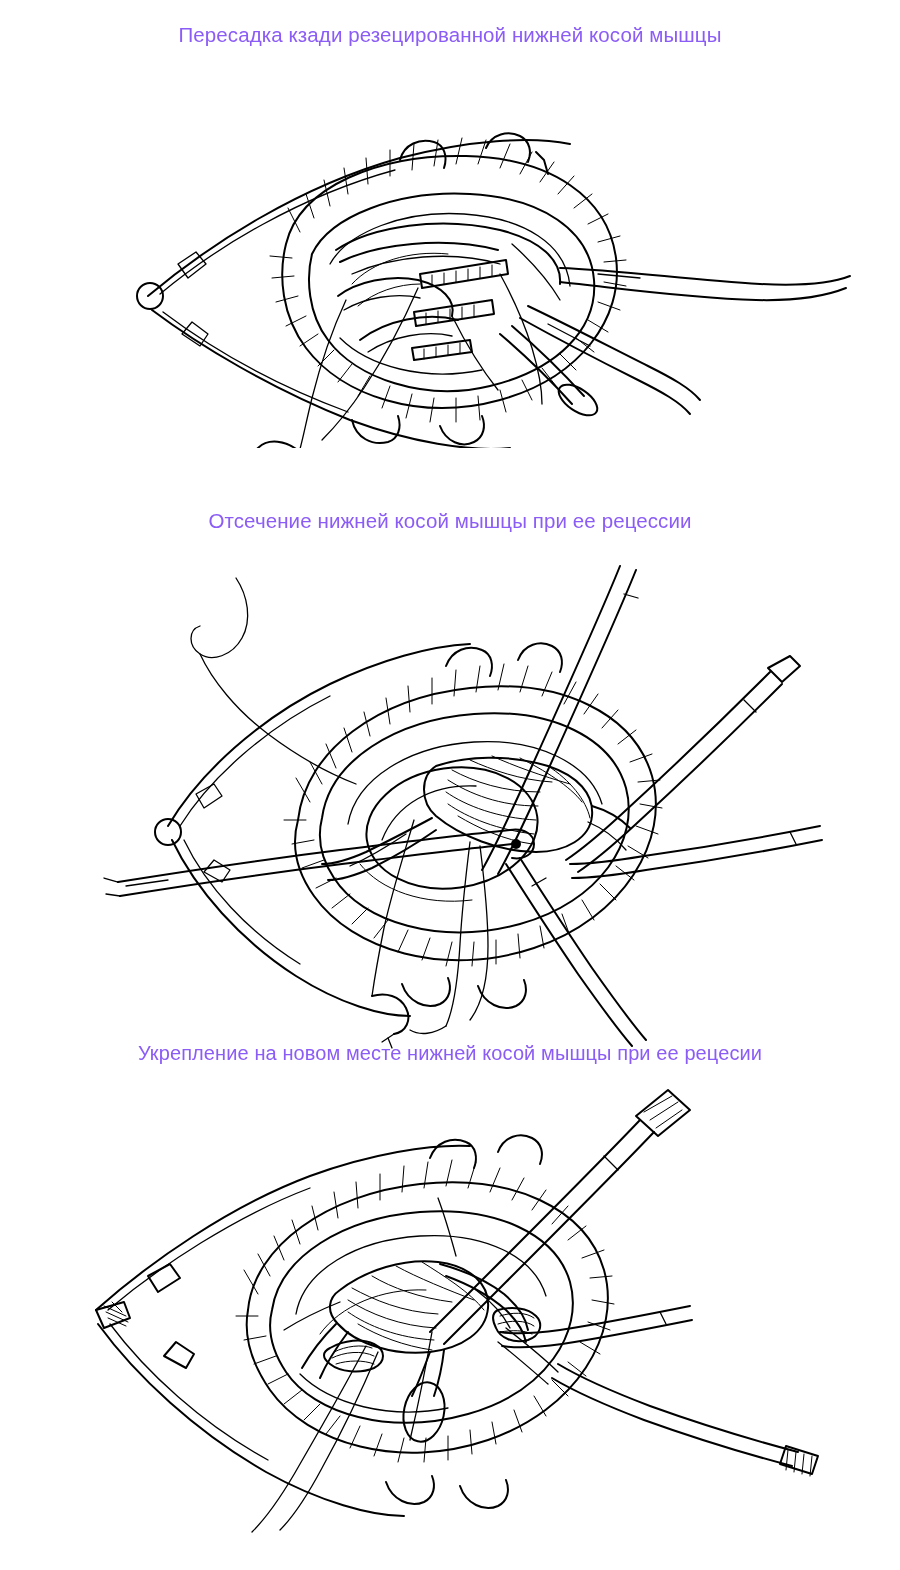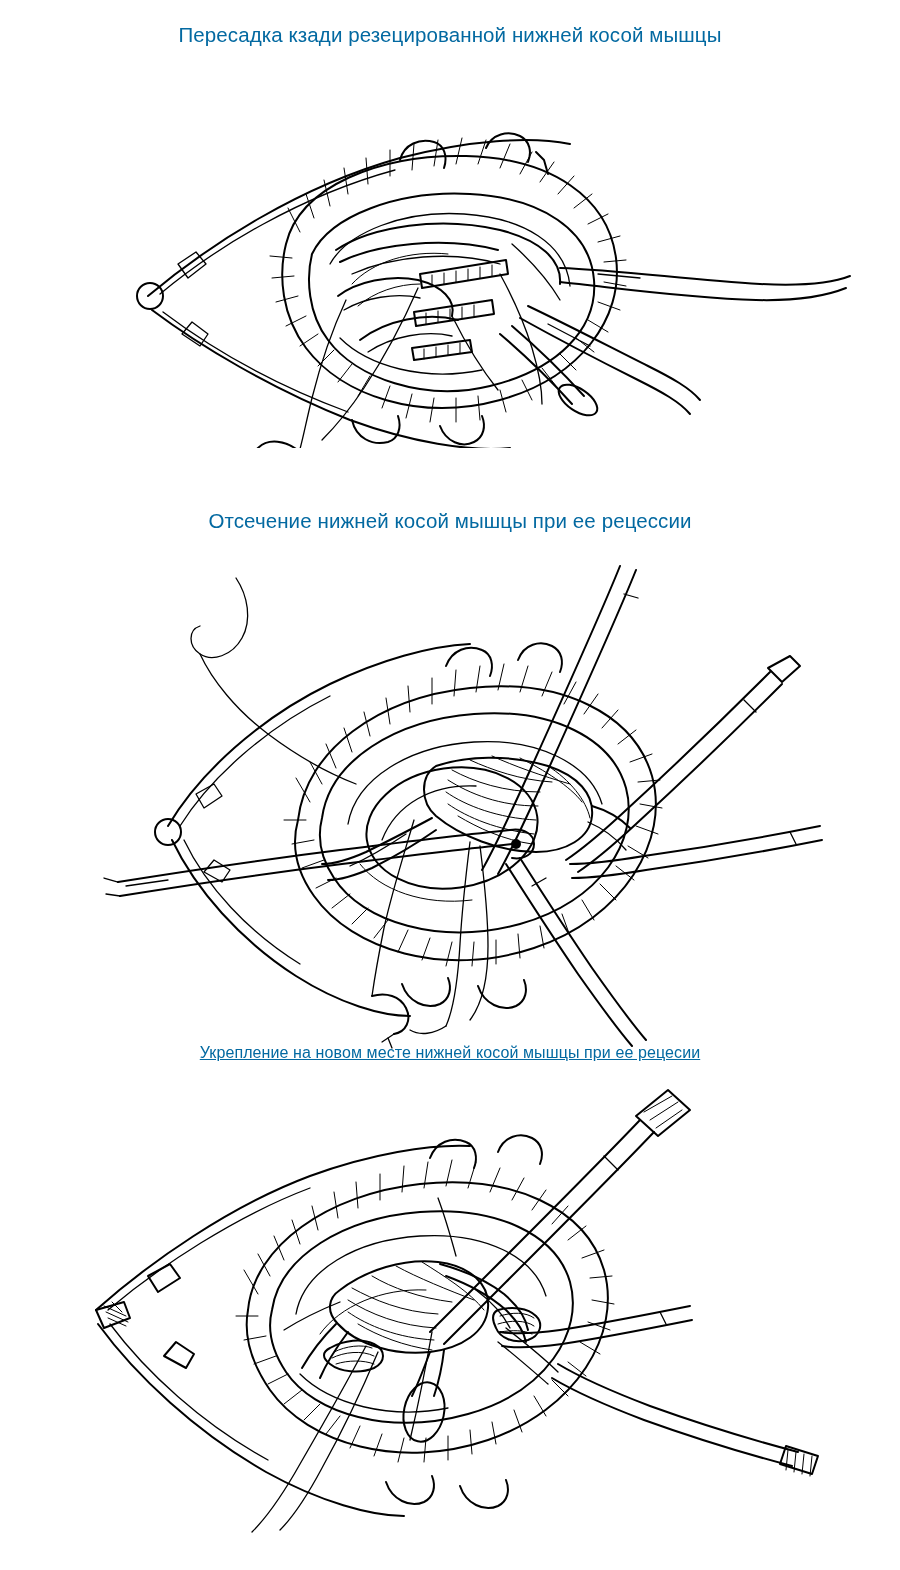--- a/index.html
+++ b/index.html
@@ -28,26 +28,26 @@
   }
   #block-1 { top: 22px; height: 440px; }
   #block-2 { top: 470px; height: 560px; margin-top: 38px; }
   #block-3 { top: 1040px; height: 520px; }
 
   .fig-caption {
     text-align: center;
     font-size: 20.5px;
     line-height: 26px;
     letter-spacing: 0.1px;
-    color: #0369a1;
+    color: #8b5cf6;
     font-weight: 400;
     padding: 0 20px;
     white-space: nowrap;
   }
-  #block-3 .fig-caption { font-size: 16px; text-decoration: underline; }
+  #block-3 .fig-caption { font-size: 20px; }
 
   .fig-art {
     position: relative;
     width: 900px;
   }
   #art-1 { height: 400px; }
   #art-2 { height: 520px; }
   #art-3 { height: 480px; }
 
   .fig-art svg {

